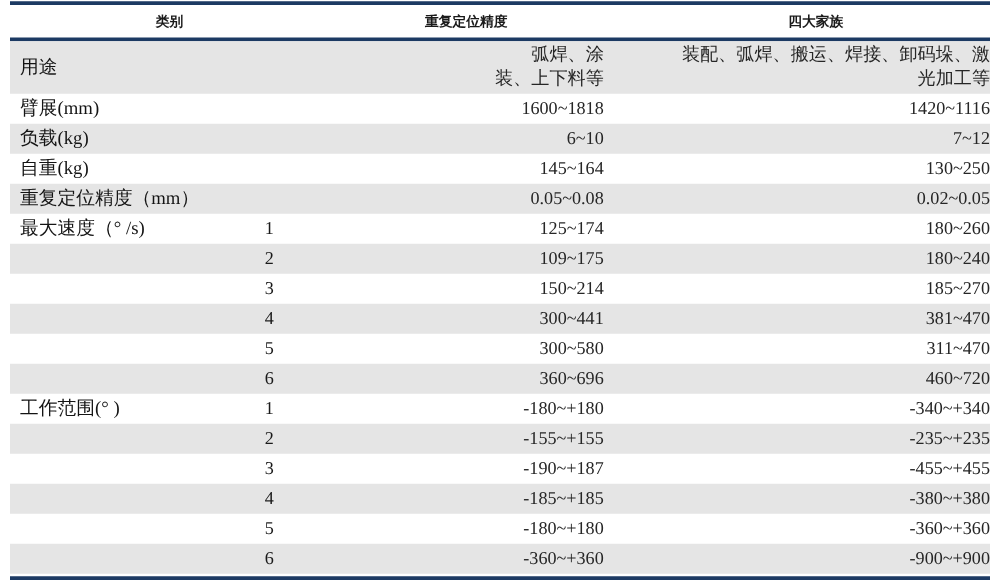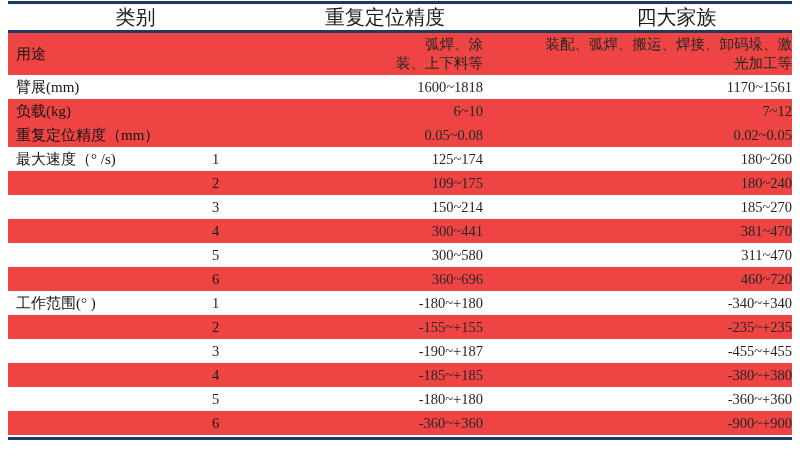--- a/index.html
+++ b/index.html
@@ -7,31 +7,31 @@
     width:800px;height:467px;position:relative;overflow:hidden;
     font-family:"Liberation Serif","DejaVu Serif",serif;
     color:#1a1a1a;
   }
   .tablewrap{position:absolute;left:8px;top:1px;width:784px;}
   .rule{height:3px;background:#1c3a63;}
   .rule.bottom{margin-top:2px;}
   .header{
     display:grid;grid-template-columns:255px 220px 309px;
     height:26px;align-items:center;
-    font-weight:normal;font-size:20px;gap:12px;
+    font-weight:bold;font-size:11px;
   }
   .hc{text-align:center;white-space:nowrap;}
   .hc.fam{padding-left:30px;}
   .rows .row{
     display:grid;grid-template-columns:160px 95px 220px 309px;
     min-height:24px;align-items:center;
     font-size:14.5px;line-height:19px;
   }
   .rows .row.tall{min-height:42px;}
-  .rows .row.shade{background:#ef4444;}
+  .rows .row.shade{background:#e5e5e5;}
   .c.label{padding-left:8px;font-size:15px;white-space:nowrap;color:#141414;}
   .c.axis{text-align:center;}
   .c.val{text-align:right;white-space:pre-line;color:#262626;}
   .c.val.fam{padding-left:30px;}
 </style>
 </head>
 <body>
 
 <div class="tablewrap">
   <div class="rule"></div>
@@ -52,30 +52,36 @@
       <div class="c val">弧焊、涂
 装、上下料等</div>
       <div class="c val fam">装配、弧焊、搬运、焊接、卸码垛、激
 光加工等</div>
     </div>
 
     <div class="row">
       <div class="c label">臂展(mm)</div>
       <div class="c axis"></div>
       <div class="c val">1600~1818</div>
-      <div class="c val fam">1170~1561</div>
+      <div class="c val fam">1420~1116</div>
     </div>
 
     <div class="row shade">
       <div class="c label">负载(kg)</div>
       <div class="c axis"></div>
       <div class="c val">6~10</div>
       <div class="c val fam">7~12</div>
     </div>
 
+    <div class="row">
+      <div class="c label">自重(kg)</div>
+      <div class="c axis"></div>
+      <div class="c val">145~164</div>
+      <div class="c val fam">130~250</div>
+    </div>
 
     <div class="row shade">
       <div class="c label">重复定位精度（mm）</div>
       <div class="c axis"></div>
       <div class="c val">0.05~0.08</div>
       <div class="c val fam">0.02~0.05</div>
     </div>
 
     <div class="row">
       <div class="c label">最大速度（° /s)</div>

